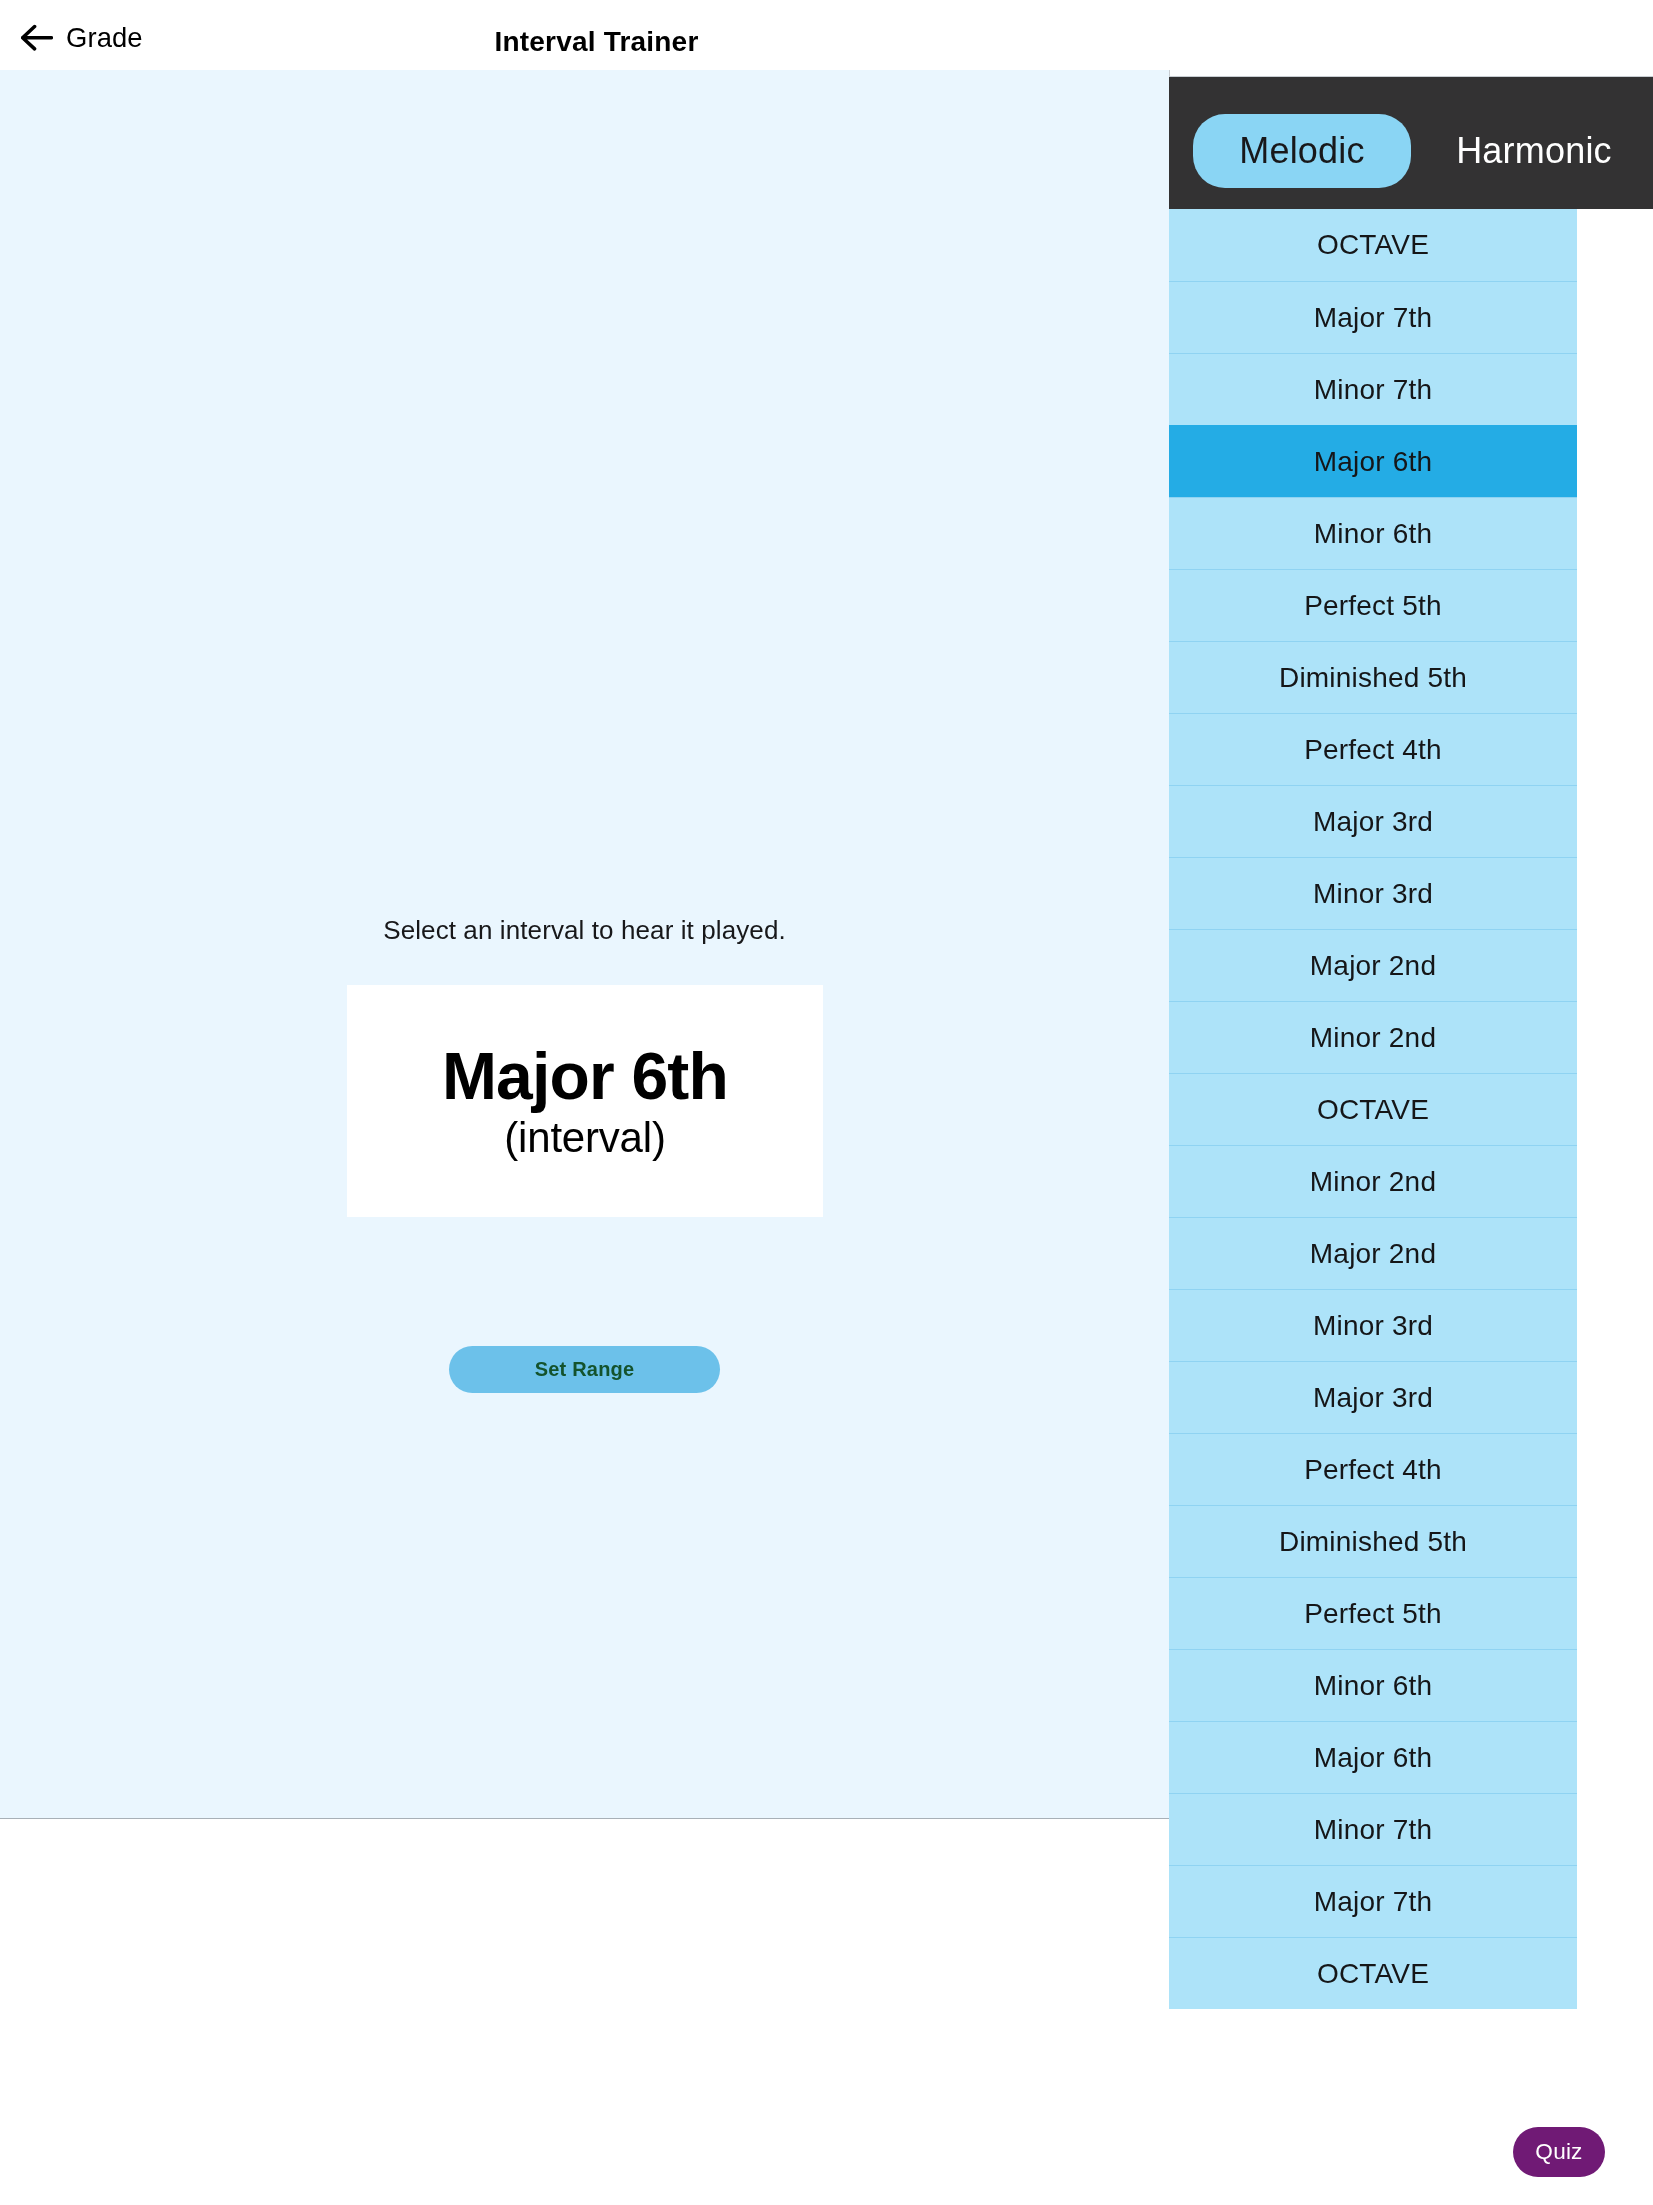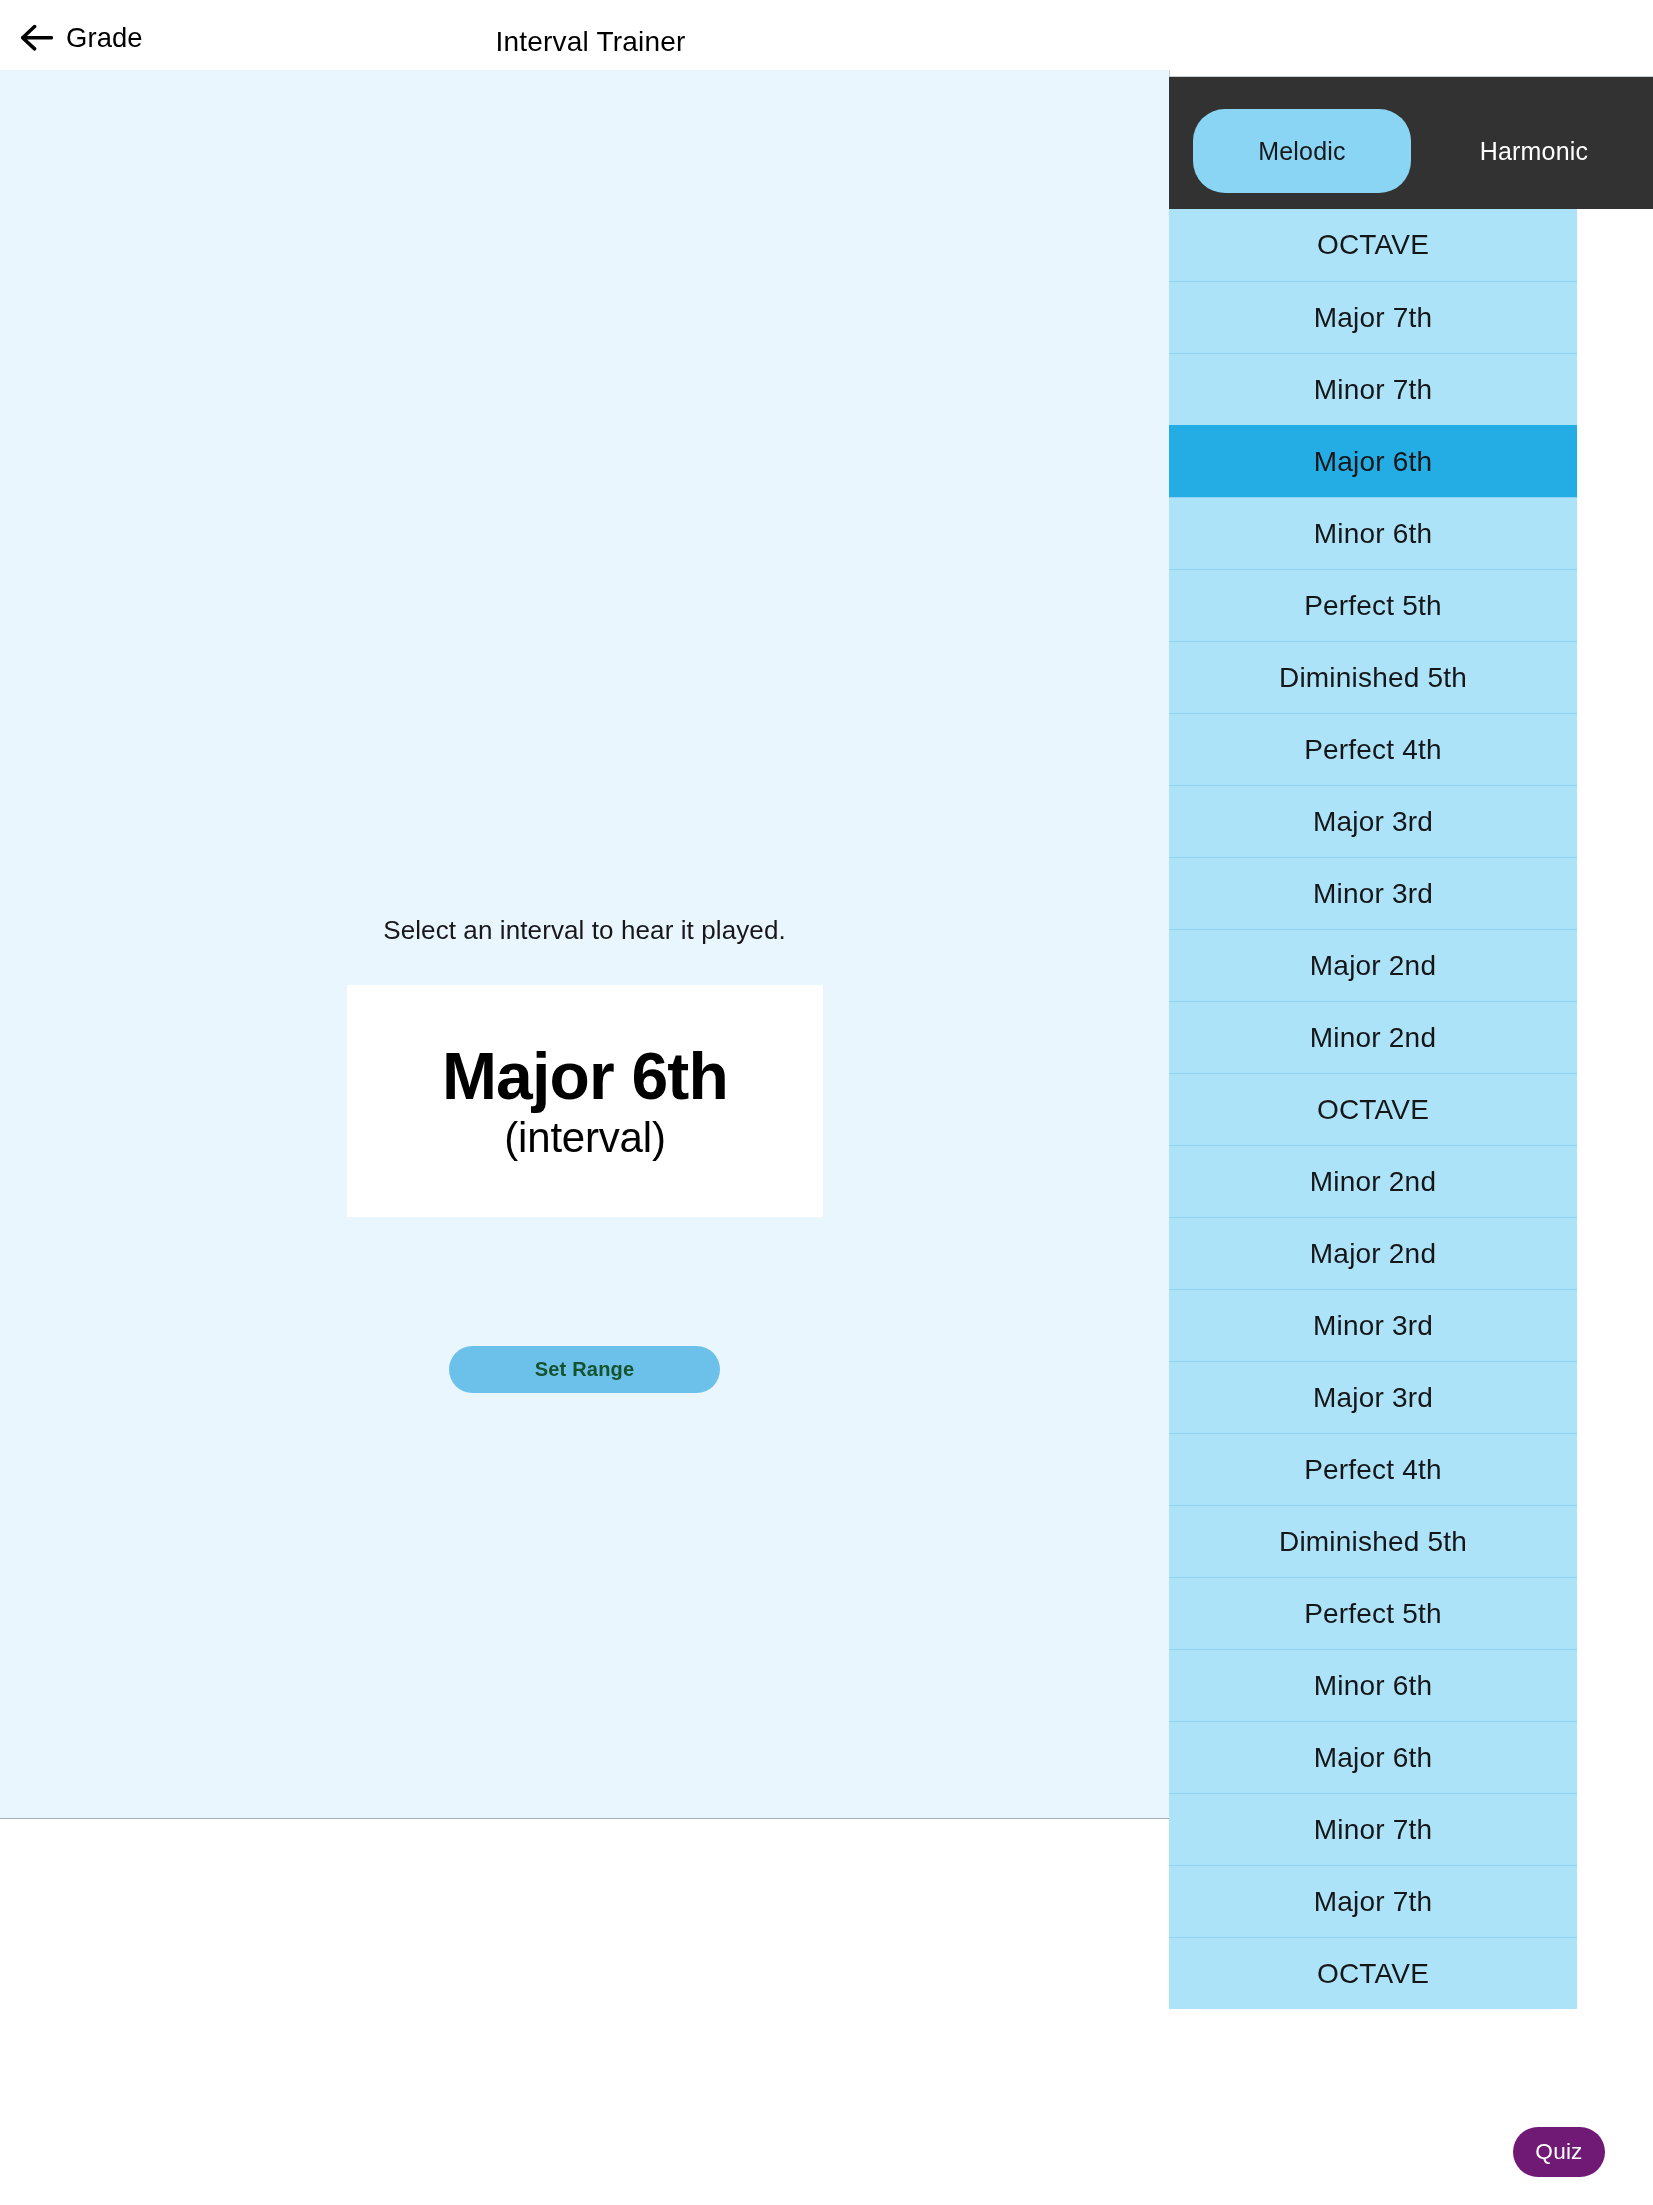--- a/index.html
+++ b/index.html
@@ -39,28 +39,28 @@
   }
   .nav-back .arrow-svg { display: block; }
   .nav-back-label {
     font-size: 27.4px;
     color: #000000;
     letter-spacing: 0.1px;
     line-height: 1;
   }
   .nav-title {
     position: absolute;
-    left: 6px; top: 0;
+    left: 12px; top: 0;
     width: 1169px;
     height: 84px;
     display: flex;
     align-items: center;
     justify-content: center;
     font-size: 28px;
-    font-weight: normal;
+    font-weight: bold;
     color: #000000;
     letter-spacing: 0.2px;
   }
 
   
   .content-panel {
     position: absolute;
     left: 0; top: 70px;
     width: 1170px;
     height: 1749px;
@@ -131,25 +131,25 @@
     width: 484px;
     height: 132px;
     background: #333233;
     display: flex;
     align-items: center;
   }
   .mode-btn {
     border: none;
     background: transparent;
     font-family: "Liberation Sans", sans-serif;
-    font-size: 25px;
+    font-size: 36px;
     color: #ffffff;
     letter-spacing: 0.2px;
     cursor: pointer;
-    height: 84px;
+    height: 74px;
     display: flex;
     align-items: center;
     justify-content: center;
     margin-top: 16px;
   }
   .mode-btn.melodic {
     margin-left: 24px;
     width: 218px;
     border-radius: 32px;
     background: #8ad5f4;

